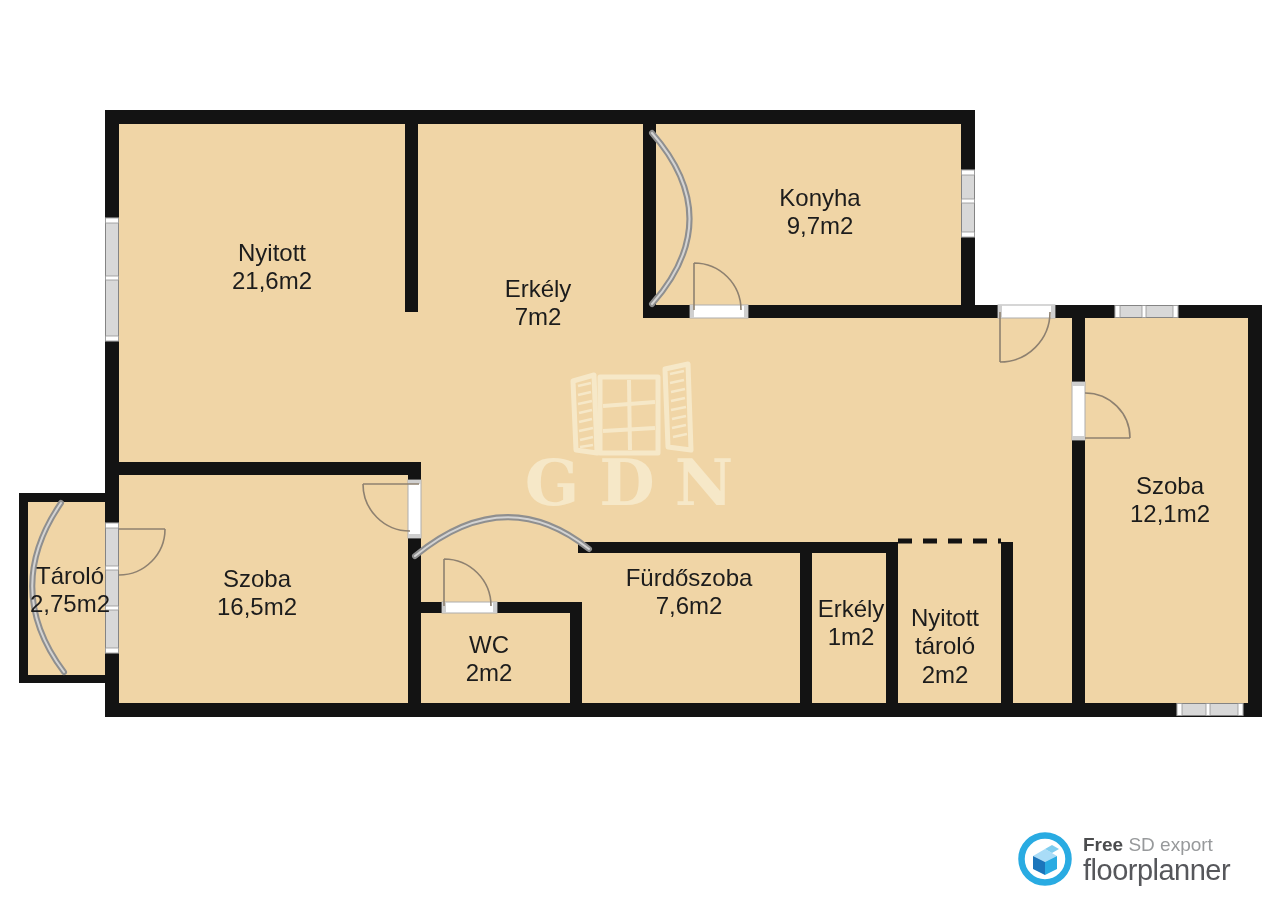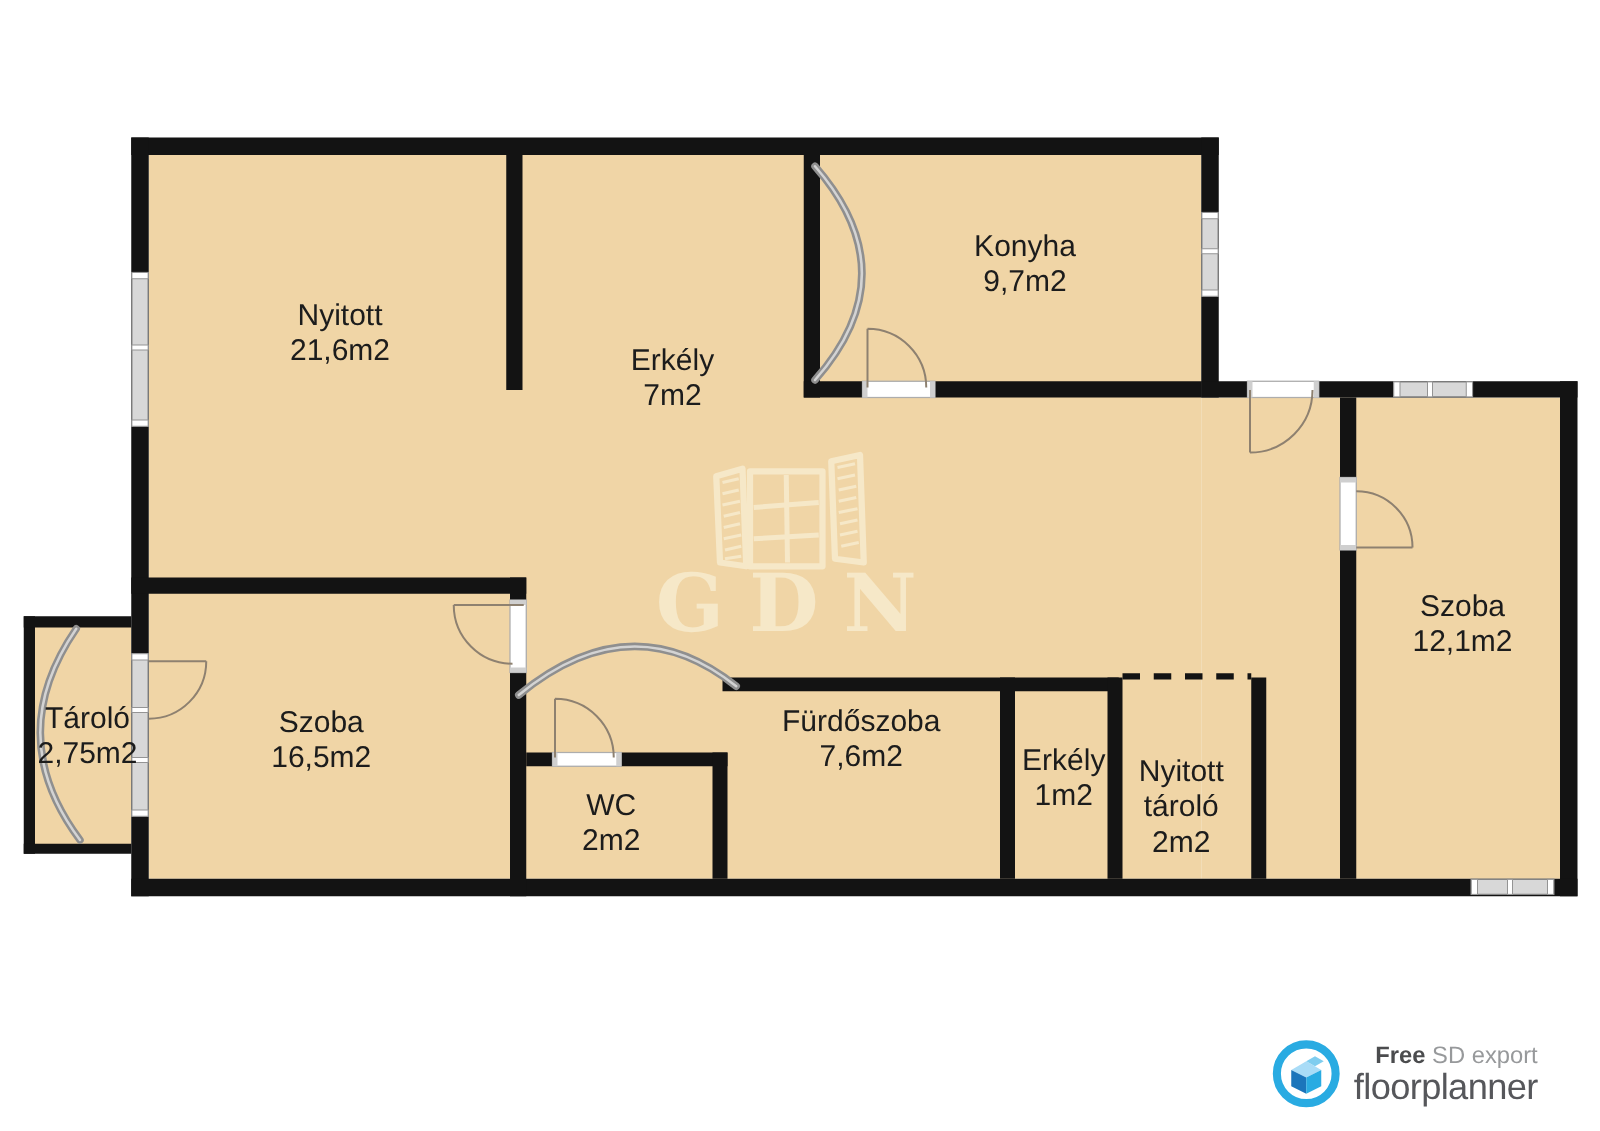--- a/index.html
+++ b/index.html
@@ -27,21 +27,21 @@
           font-size:64px;letter-spacing:20px;text-anchor:middle;}
 
   
   .room-label{position:absolute;transform:translate(-50%,-50%);text-align:center;
               color:var(--label_text,#1C1C1C);font-size:24px;line-height:1.18;white-space:nowrap;}
   .room-label.narrow{white-space:normal;width:74px;}
   .room-label span{display:block;}
 
   
   .footer{position:absolute;left:1016px;top:830px;display:flex;align-items:center;gap:9px;}
-  .footer-text{display:flex;flex-direction:column;justify-content:center;align-items:flex-end;}
+  .footer-text{display:flex;flex-direction:column;justify-content:center;}
   .footer-line1{font-size:19px;line-height:21px;}
   .footer-line1 .free{font-weight:bold;color:var(--footer_dark,#4B4C4E);}
   .footer-line1 .sdx{color:var(--footer_muted,#97999B);}
   .footer-brand{font-size:29px;line-height:30px;font-weight:400;letter-spacing:-0.5px;
                 color:var(--footer_brand,#56575B);}
 </style>
 </head>
 <body>
 
 <div class="stage">

